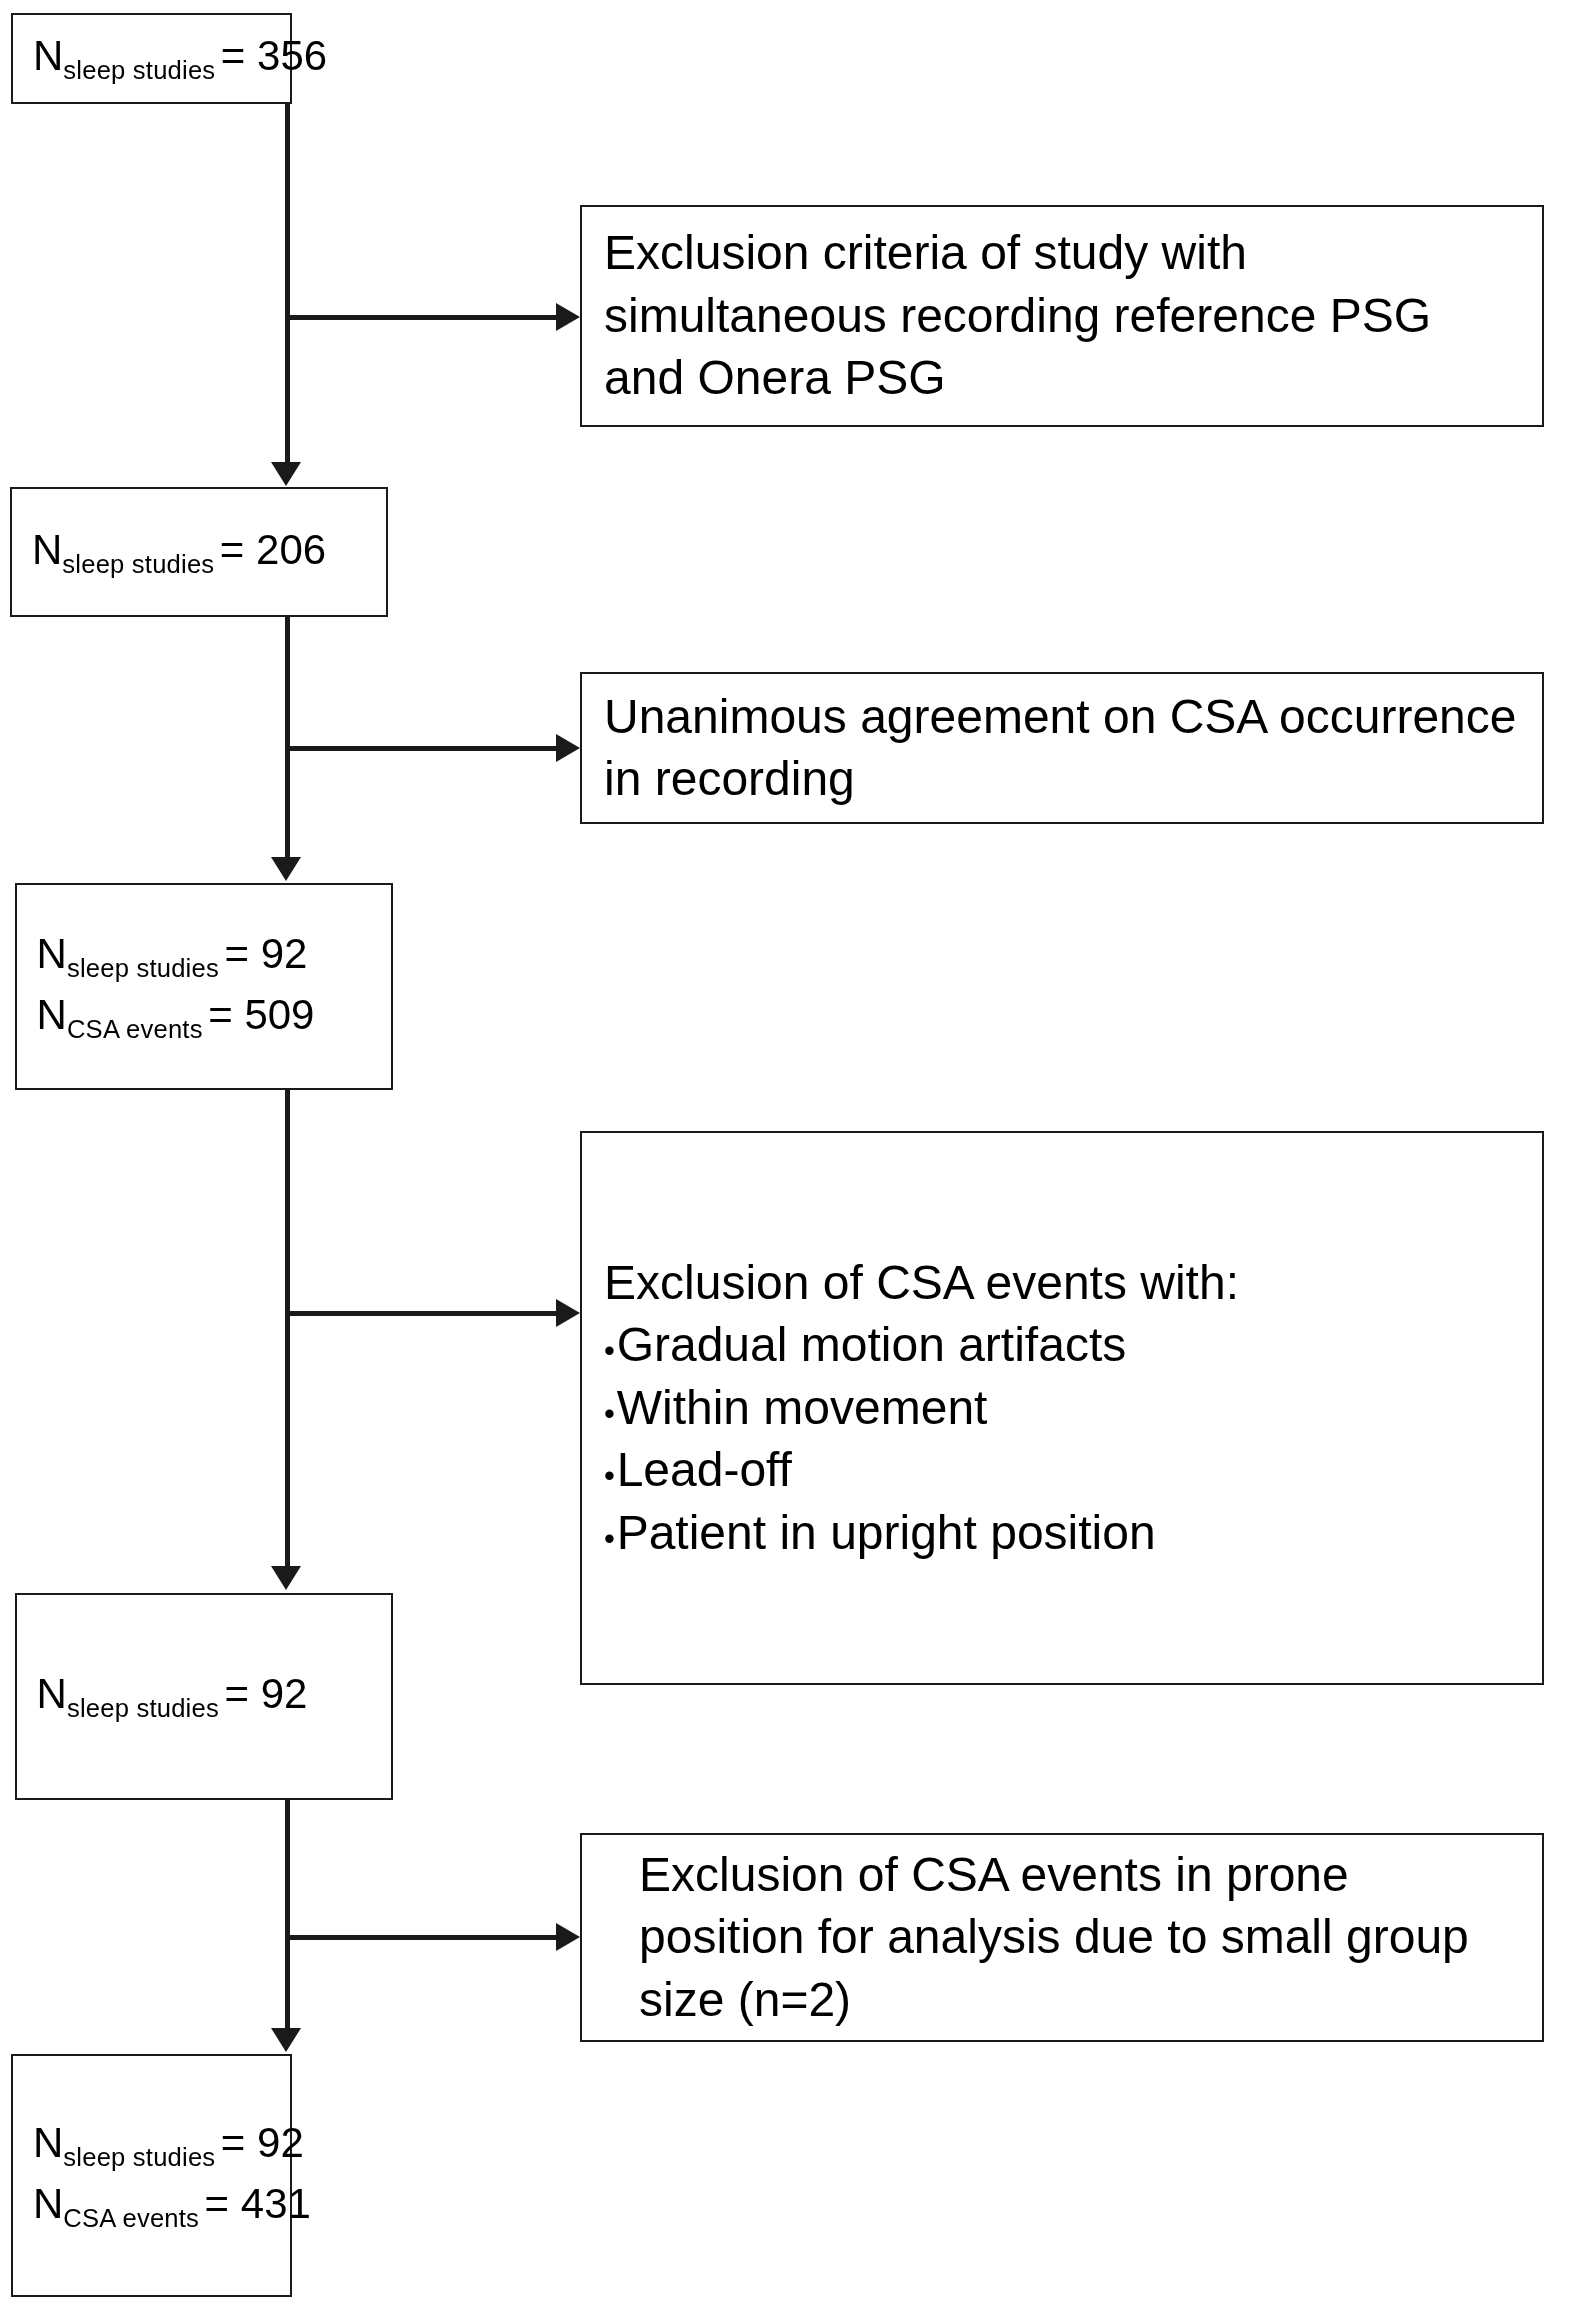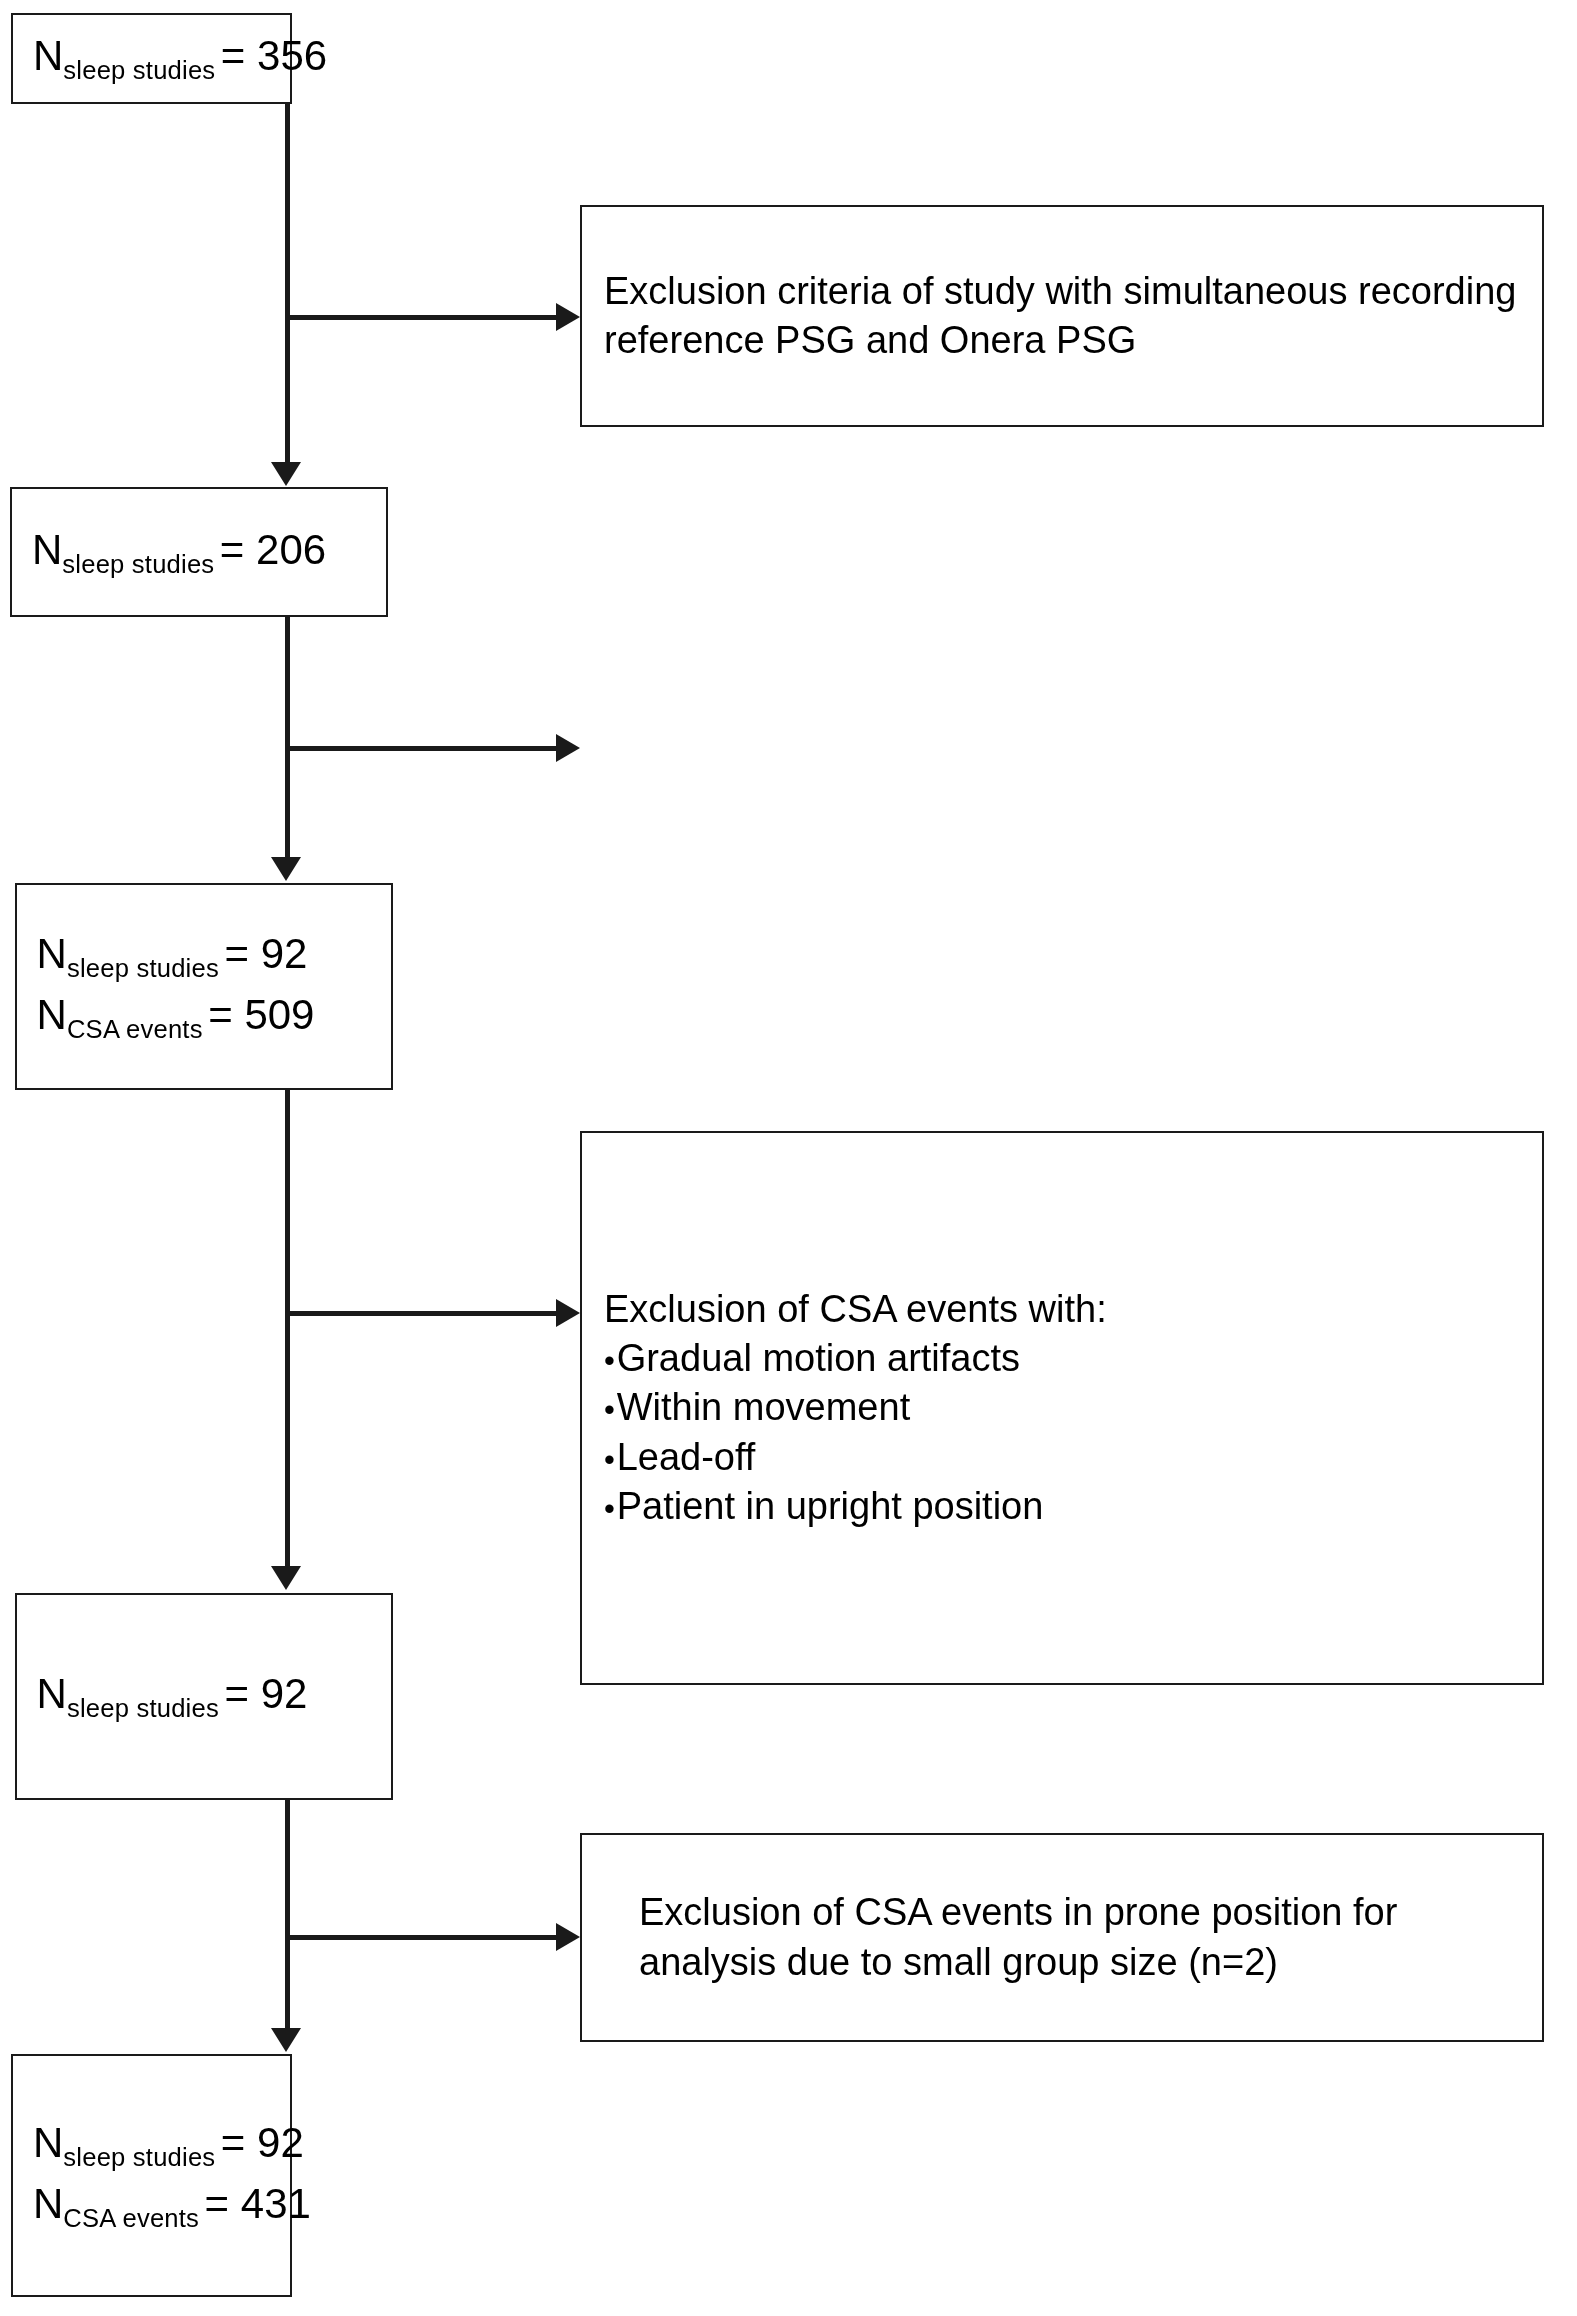--- a/index.html
+++ b/index.html
@@ -34,21 +34,21 @@
   }
   .n-line .sub {
     font-size: 25.6px;
     vertical-align: sub;
     letter-spacing: 0.2px;
   }
   .n-line .eq {
     margin-left: 5.5px;
   }
   .note {
-    font-size: 38px;
+    font-size: 48px;
     line-height: 1.30;
     padding: 0 22px 0 22px;
   }
   .note p {
     margin: 0;
   }
   .note ul {
     margin: 0;
     padding: 0;
     list-style: none;
@@ -117,20 +117,25 @@
       <span>N</span><span class="sub">sleep studies</span><span class="eq">=</span> <span>206</span>
     </div>
   </div>
 
   <div class="vline" style="left:285px; top:617px; width:4.6px; height:240px;"></div>
   <div class="arrow-down" style="left:271px; top:857px;"></div>
 
   <div class="hline" style="left:285px; top:746px; width:279px; height:4.6px;"></div>
   <div class="arrow-right" style="left:556px; top:734px;"></div>
 
+  <div class="box" style="left:580px; top:672px; width:964px; height:152px;">
+    <div class="note">
+      <p>Unanimous agreement on CSA occurrence in recording</p>
+    </div>
+  </div>
 
   <div class="box" style="left:14.6px; top:883px; width:378px; height:207px;">
     <div class="n-line">
       <span>N</span><span class="sub">sleep studies</span><span class="eq">=</span> <span>92</span>
     </div>
     <div class="n-line">
       <span>N</span><span class="sub">CSA events</span><span class="eq">=</span> <span>509</span>
     </div>
   </div>
 

